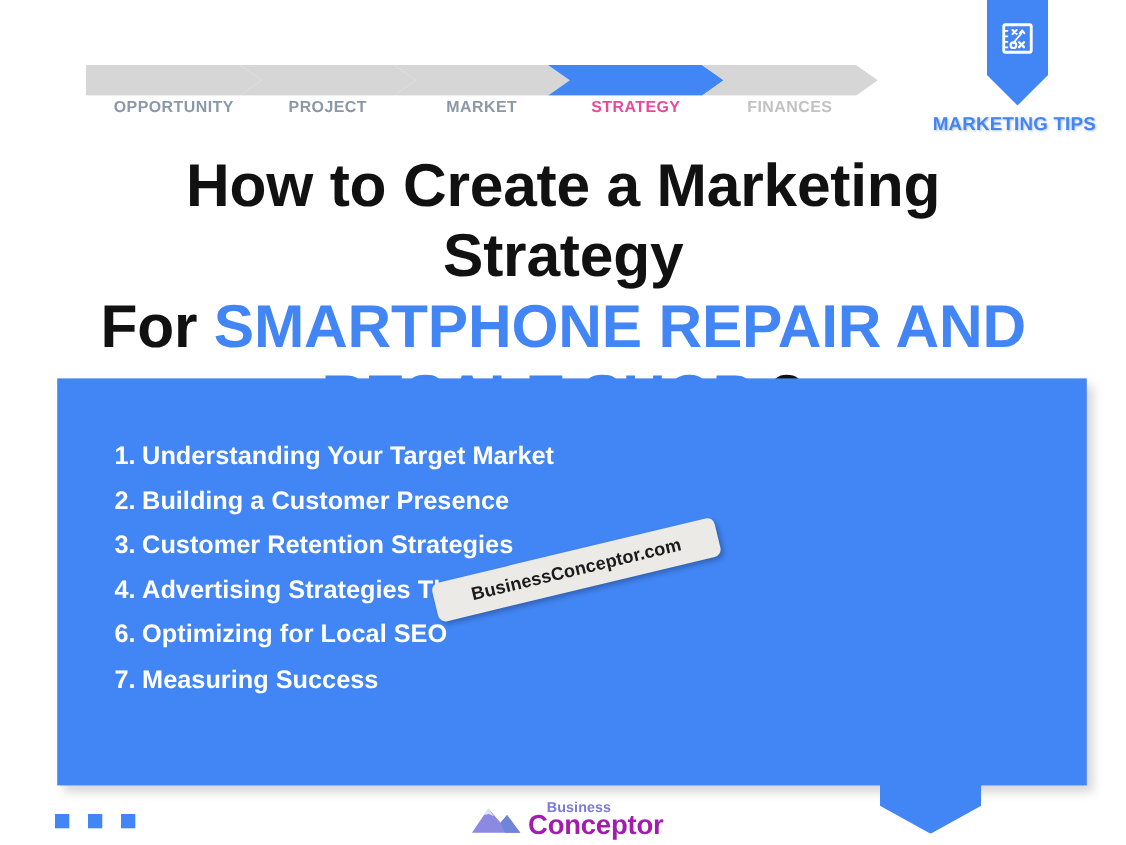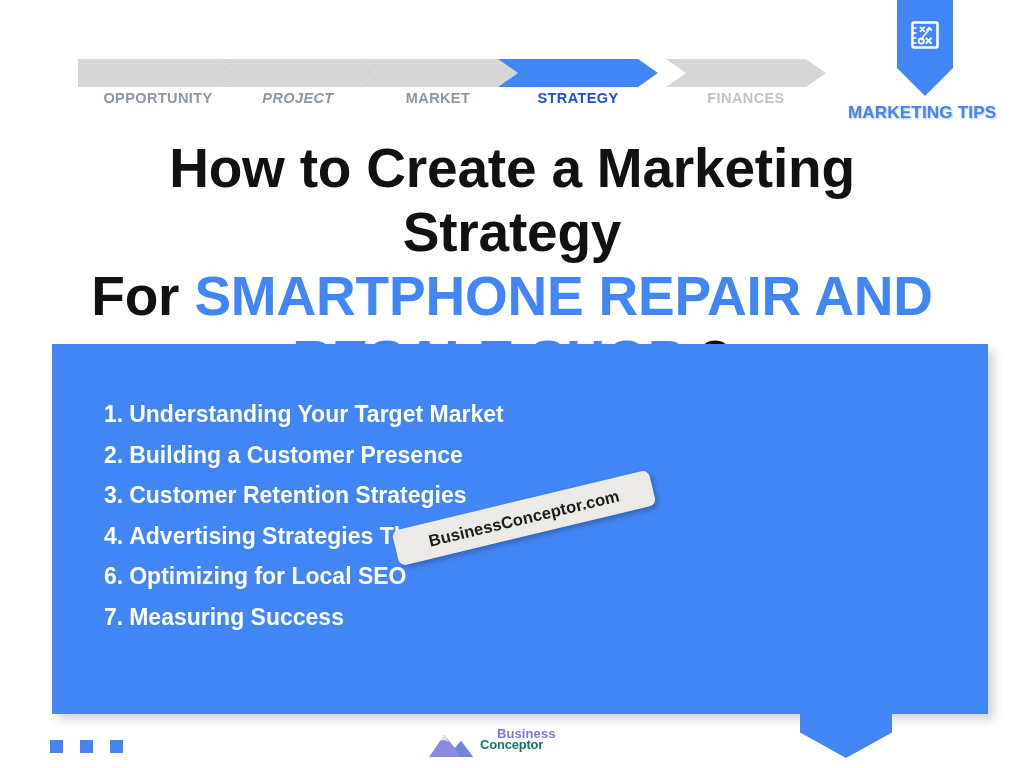--- a/index.html
+++ b/index.html
@@ -52,21 +52,21 @@
     top: 31px;
     left: 0;
     width: 100%;
     text-align: center;
     font-size: 14.5px;
     font-weight: 700;
     letter-spacing: 0.4px;
     color: #8a98a8;
     white-space: nowrap;
   }
-  .chev-label.active { color: #1d4ed8; }
+  .chev-label.active { color: #ec4899; }
   .chev-label.muted  { color: #c2c2c2; }
 
   
   .ribbon {
     position: absolute;
     left: 897px;
     top: -4px;
     width: 56px;
     height: 100px;
     background: #4285f4;
@@ -204,48 +204,48 @@
     line-height: 1;
   }
   .logo-top {
     font-size: 13px;
     font-weight: 700;
     color: #7b7ad6;
     letter-spacing: .1px;
     margin-left: 17px;
   }
   .logo-bottom {
-    font-size: 13px;
-    font-weight: 700;
-    color: #0f766e;
+    font-size: 25px;
+    font-weight: 700;
+    color: #a21caf;
     letter-spacing: -.2px;
     margin-top: -2px;
   }
 </style>
 </head>
 <body>
 
 <div class="chevron-nav">
   <div class="chev-item" style="left:0px;width:160px;">
     <div class="chev-shape first"></div>
     <div class="chev-label">OPPORTUNITY</div>
   </div>
-  <div class="chev-item" style="left:140px;width:160px;font-style:italic;">
+  <div class="chev-item" style="left:140px;width:160px;">
     <div class="chev-shape mid"></div>
     <div class="chev-label">PROJECT</div>
   </div>
   <div class="chev-item" style="left:280px;width:160px;">
     <div class="chev-shape mid"></div>
     <div class="chev-label">MARKET</div>
   </div>
   <div class="chev-item" style="left:420px;width:160px;">
     <div class="chev-shape mid active"></div>
     <div class="chev-label active">STRATEGY</div>
   </div>
-  <div class="chev-item" style="left:588px;width:160px;text-decoration:underline;">
+  <div class="chev-item" style="left:560px;width:160px;text-decoration:underline;">
     <div class="chev-shape mid"></div>
     <div class="chev-label muted">FINANCES</div>
   </div>
 </div>
 
 <div class="ribbon">
   <svg class="ribbon-icon" viewBox="0 0 34 34" fill="none">
     <rect x="4.5" y="4.5" width="25" height="25" rx="1.5" stroke="#ffffff" stroke-width="2.6"></rect>
     <line x1="4.5" y1="10" x2="8.5" y2="10" stroke="#ffffff" stroke-width="1.6"></line>
     <line x1="4.5" y1="15" x2="8.5" y2="15" stroke="#ffffff" stroke-width="1.6"></line>

